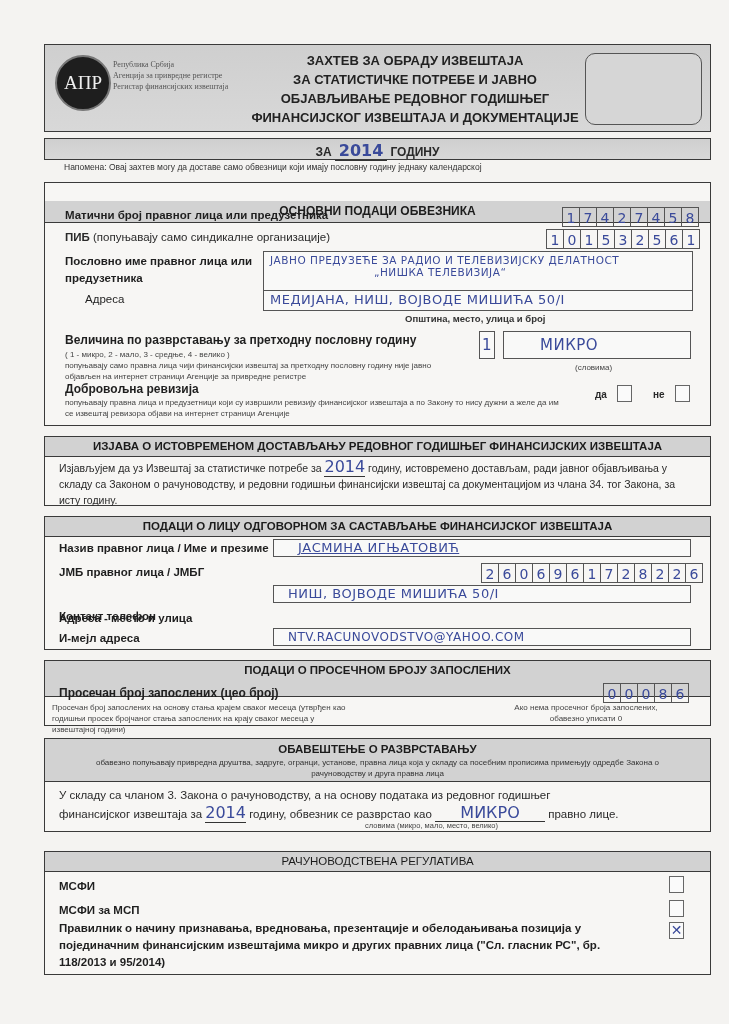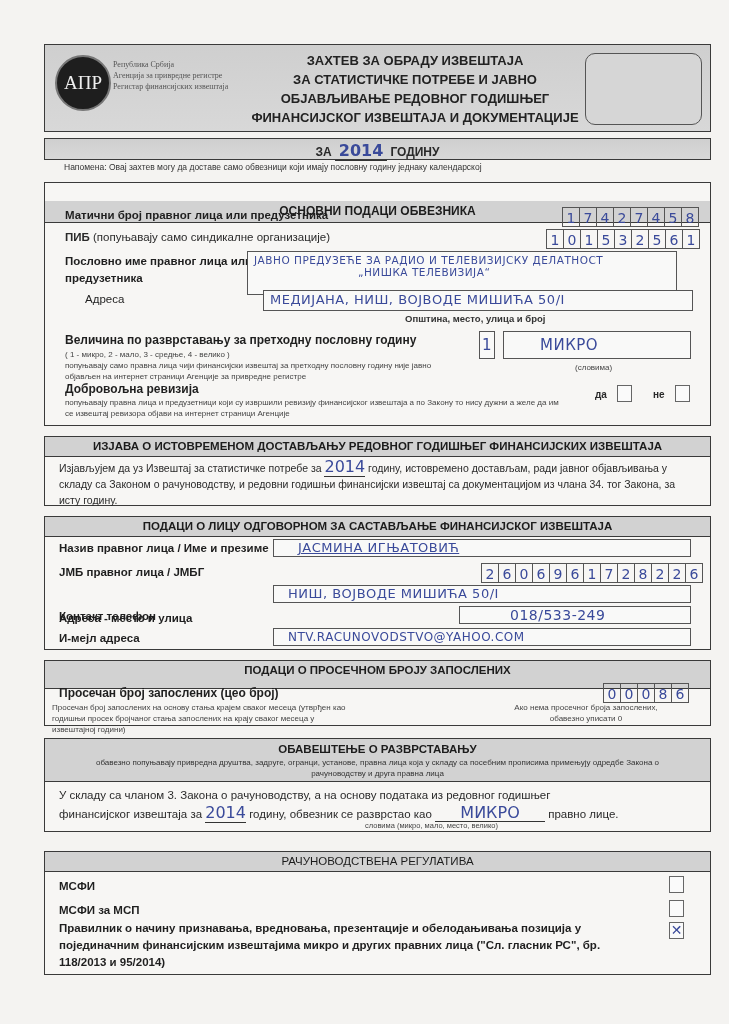--- a/index.html
+++ b/index.html
@@ -81,21 +81,21 @@
       <span>0</span>
       <span>1</span>
       <span>5</span>
       <span>3</span>
       <span>2</span>
       <span>5</span>
       <span>6</span>
       <span>1</span>
   </div>
   <div class="label-b" style="left:20px;top:70px;width:200px;line-height:17px;">Пословно име правног лица или предузетника</div>
-  <div class="field" style="left:202px;top:68px;width:430px;height:44px;">
+  <div class="field" style="left:218px;top:68px;width:430px;height:44px;">
     <div class="hw" style="font-size:10.5px;padding:2px 6px 0;white-space:nowrap;">ЈАВНО ПРЕДУЗЕЋЕ ЗА РАДИО И ТЕЛЕВИЗИЈСКУ ДЕЛАТНОСТ</div>
     <div class="hw" style="font-size:10.5px;padding-left:110px;">„НИШКА ТЕЛЕВИЗИЈА“</div>
   </div>
   <div class="label-b" style="left:8px;top:110px;font-weight:normal;margin-left:32px;">Адреса</div>
   <div class="field" style="left:218px;top:107px;width:430px;height:21px;">
     <div class="hw" style="padding:1px 6px;font-size:13px;">МЕДИЈАНА, НИШ, ВОЈВОДЕ МИШИЋА 50/I</div>
   </div>
   <div class="abs" style="left:360px;top:130px;font-size:9.5px;font-weight:bold;color:#333;">Општина, место, улица и број</div>
 
   <div class="label-b" style="left:20px;top:150px;font-size:12px;">Величина по разврставању за претходну пословну годину</div>
@@ -144,31 +144,28 @@
       <span>8</span>
       <span>2</span>
       <span>2</span>
       <span>6</span>
   </div>
   <div class="label-b" style="left:14px;top:65px;margin-top:30px;">Адреса - место и улица</div>
   <div class="field" style="left:228px;top:68px;width:418px;height:18px;">
     <div class="hw" style="padding-left:14px;line-height:16px;">НИШ, ВОЈВОДЕ МИШИЋА 50/I</div>
   </div>
   <div class="label-b" style="left:14px;top:93px;">Контакт телефон</div>
-  <div class="field" style="left:414px;top:89px;width:232px;height:18px;">
-    <div class="hw" style="padding-left:50px;line-height:16px;font-size:14px;">018/533-249</div>
-  </div>
   <div class="label-b" style="left:14px;top:115px;">И-мејл адреса</div>
   <div class="field" style="left:228px;top:111px;width:418px;height:18px;">
     <div class="hw" style="padding-left:14px;line-height:16px;font-size:12px;">NTV.RACUNOVODSTVO@YAHOO.COM</div>
   </div>
 </div>
 
 <div class="box" style="left:44px;top:660px;width:667px;height:66px;">
-  <div class="section-head" style="height:28px;line-height:19px;font-size:11.5px;">ПОДАЦИ О ПРОСЕЧНОМ БРОЈУ ЗАПОСЛЕНИХ</div>
+  <div class="section-head" style="height:36px;line-height:19px;font-size:11.5px;">ПОДАЦИ О ПРОСЕЧНОМ БРОЈУ ЗАПОСЛЕНИХ</div>
   <div class="label-b" style="left:14px;top:25px;font-size:12px;">Просечан број запослених (цео број)</div>
   <div class="small" style="left:7px;top:41px;width:300px;">Просечан број запослених на основу стања крајем сваког месеца (утврђен као годишњи просек бројчаног стања запослених на крају сваког месеца у извештајној години)</div>
   <div class="digits" style="left:558px;top:22px;">
     <span>0</span>
       <span>0</span>
       <span>0</span>
       <span>8</span>
       <span>6</span>
   </div>
   <div class="small" style="left:466px;top:41px;width:150px;text-align:center;">Ако нема просечног броја запослених, обавезно уписати 0</div>

